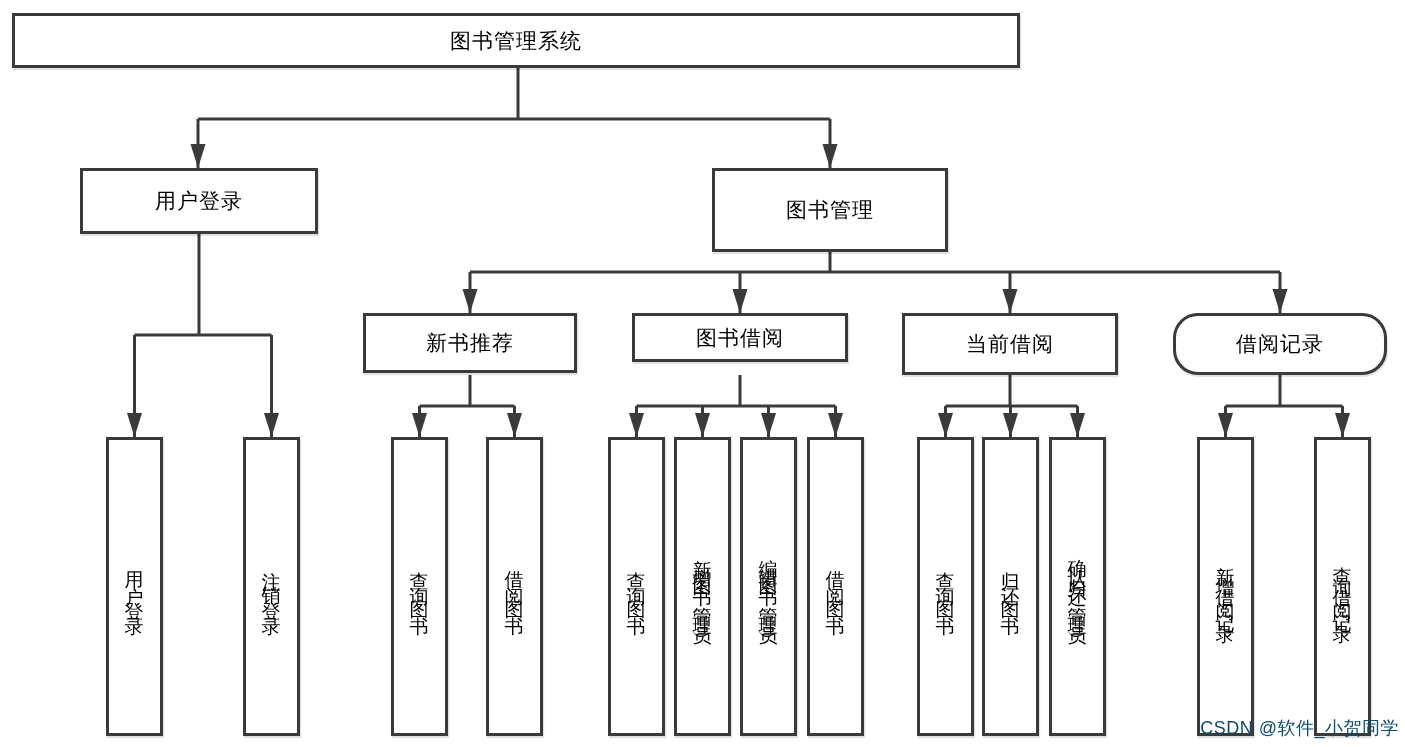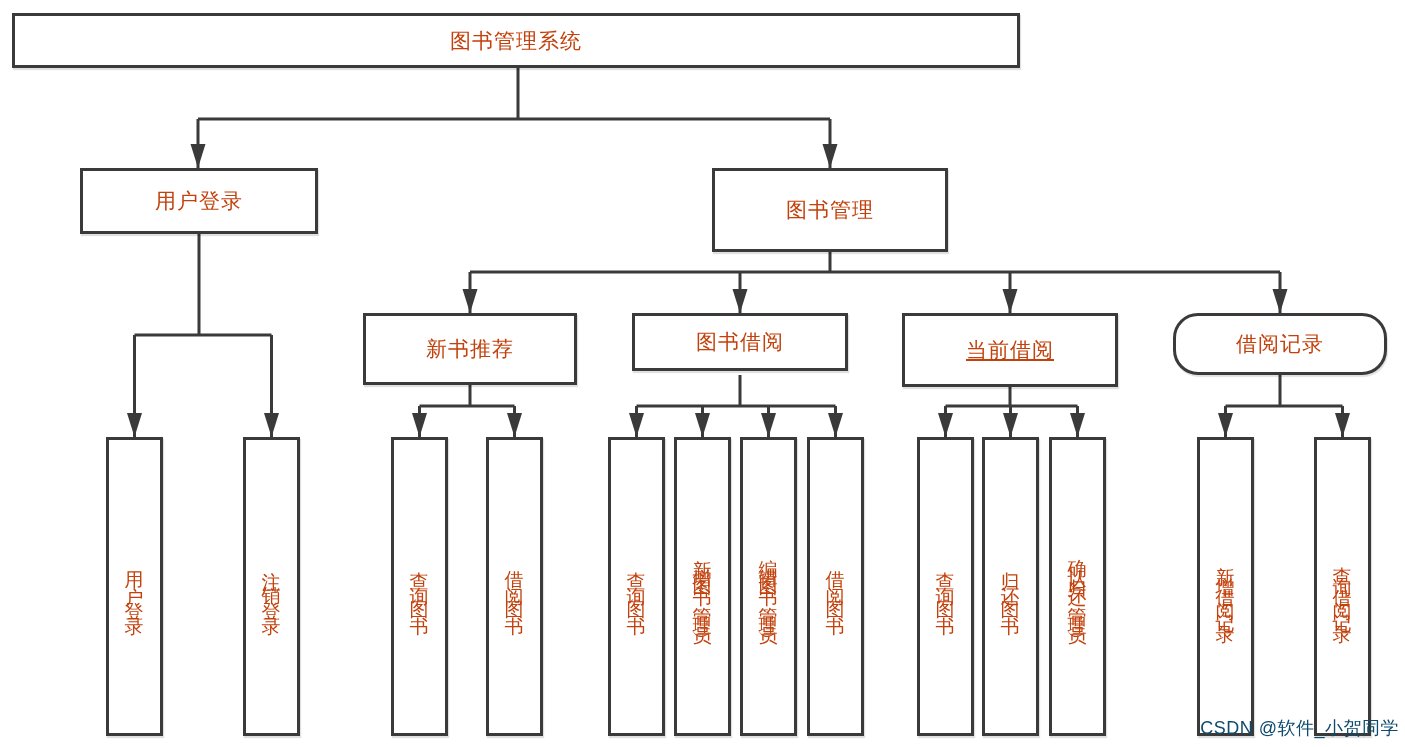--- a/index.html
+++ b/index.html
@@ -15,21 +15,21 @@
     position: absolute;
     left: 0; top: 0;
     width: 1405px; height: 747px;
     z-index: 1;
   }
   .node {
     position: absolute;
     box-sizing: border-box;
     border: 3px solid #3a3a3a;
     background: #ffffff;
-    color: #c2410c;
+    color: #000000;
     display: flex;
     align-items: center;
     justify-content: center;
     z-index: 2;
     box-shadow: 1px 2px 1px rgba(0,0,0,0.12);
   }
   .node.h {
     font-size: 21px;
     letter-spacing: 1px;
     white-space: nowrap;
@@ -42,23 +42,23 @@
     padding: 8px 0;
   }
   .sp4 { letter-spacing: 0.8em; }
   .sp6 { letter-spacing: 0.62em; }
   .sp9 { letter-spacing: 0.5em; }
 
   
   .n-root   { left: 12px;   top: 13px;  width: 1008px; height: 55px; }
   .n-login  { left: 80px;   top: 168px; width: 238px;  height: 66px; }
   .n-mgmt   { left: 712px;  top: 168px; width: 236px;  height: 84px; }
-  .n-new    { left: 363px;  top: 313px; width: 214px;  height: 72px; }
-  .n-borrow { left: 632px;  top: 313px; width: 216px;  height: 58px; }
-  .n-cur    { left: 902px;  top: 313px; width: 216px;  height: 74px; text-decoration: underline; }
+  .n-new    { left: 363px;  top: 313px; width: 214px;  height: 60px; }
+  .n-borrow { left: 632px;  top: 313px; width: 216px;  height: 49px; }
+  .n-cur    { left: 902px;  top: 313px; width: 216px;  height: 62px; }
   .n-rec    { left: 1173px; top: 313px; width: 214px;  height: 62px; border-radius: 25px; }
 
   .leaf { top: 437px; width: 57px; height: 299px; }
   .l-a1 { left: 106px; }  .l-a2 { left: 243px; }
   .l-b1 { left: 391px; }  .l-b2 { left: 486px; }
   .l-c1 { left: 608px; }  .l-c2 { left: 674px; }
   .l-c3 { left: 740px; }  .l-c4 { left: 807px; }
   .l-d1 { left: 917px; }  .l-d2 { left: 982px; }  .l-d3 { left: 1049px; }
   .l-e1 { left: 1197px; } .l-e2 { left: 1314px; }
 

